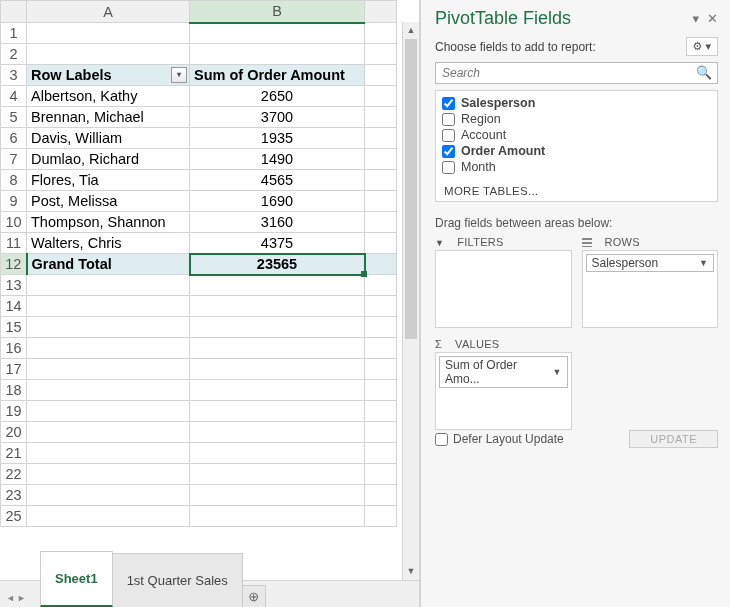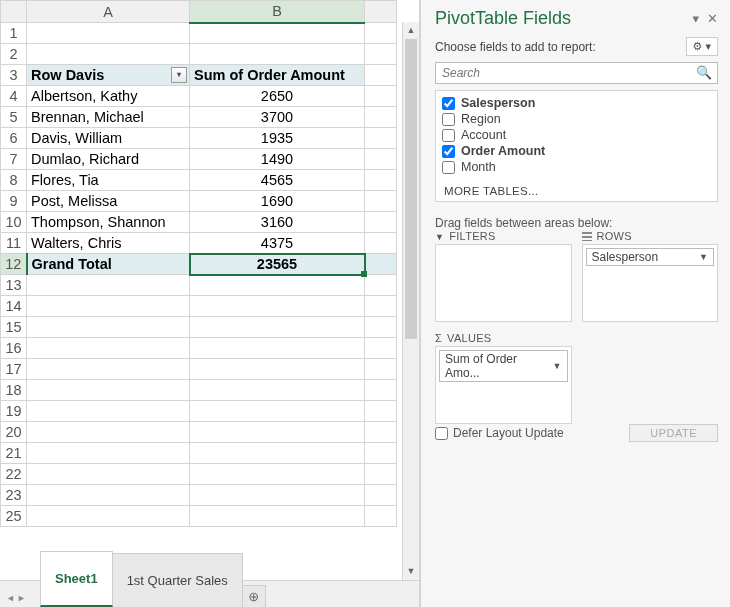--- a/index.html
+++ b/index.html
@@ -48,24 +48,24 @@
 .search-box { position: relative; margin-bottom: 6px; }
 .search-box input { width: 100%; border: 1px solid #bbb; padding: 3px 22px 3px 6px; font-size: 12px; font-style: italic; color: #888; background: #fff; }
 .search-box .mag { position: absolute; right: 5px; top: 3px; color: #3a7acb; font-size: 13px; }
 
 .field-list { background: #fff; border: 1px solid #d4d4d4; padding: 4px 6px; }
 .field-item { display: flex; align-items: center; gap: 6px; padding: 1px 0; font-size: 12.5px; }
 .field-item input { width: 13px; height: 13px; }
 .field-item.checked { font-weight: bold; }
 .more-tables { margin: 10px 0 0 2px; font-size: 11.5px; letter-spacing: .3px; color: #444; }
 
-.drag-hint { margin: 14px 0 0; color: #555; }
+.drag-hint { margin: 14px 0 6px; color: #555; }
 .areas { display: grid; grid-template-columns: 1fr 1fr; gap: 10px; }
 .area { }
-.area-label { font-size: 11px; color: #555; display: flex; align-items: center; gap: 5px; margin-bottom: 2px; letter-spacing: .3px; }
+.area-label { font-size: 11px; color: #555; display: flex; align-items: center; gap: 13px; margin-bottom: 2px; letter-spacing: .3px; }
 .area-box { background: #fff; border: 1px solid #d4d4d4; height: 78px; padding: 3px; }
 .area-chip { border: 1px solid #bbb; background: #fff; padding: 1px 5px; font-size: 12px; display: flex; justify-content: space-between; align-items: center; }
 .area-chip .dd { font-size: 9px; color: #555; }
 
 .defer-row { display: flex; align-items: center; justify-content: space-between; }
 .defer-row label { display: flex; align-items: center; gap: 5px; font-size: 12px; color: #555; }
 .update-btn { border: 1px solid #ccc; background: #f0f0f0; color: #aaa; padding: 2px 20px; font-size: 11px; letter-spacing: .5px; }
 
 
 .ico-filter::before { content: "▼"; font-size: 9px; }
@@ -94,21 +94,21 @@
           </tr>
       <tr>
             <th class="row-hdr">2</th>
             <td class="colA"></td>
             <td class="colB"></td>
             <td class="colC"></td>
           </tr>
       <tr>
         <th class="row-hdr">3</th>
         <td class="colA pt-hdr">
-          <span>Row Davis</span>
+          <span>Row Labels</span>
           <span class="filter-btn">▾</span>
         </td>
         <td class="colB pt-hdr right">Sum of Order Amount</td>
         <td class="colC"></td>
       </tr>
       <tr>
             <th class="row-hdr">4</th>
             <td class="colA">Albertson, Kathy</td>
             <td class="colB">2650</td>
             <td class="colC"></td>

